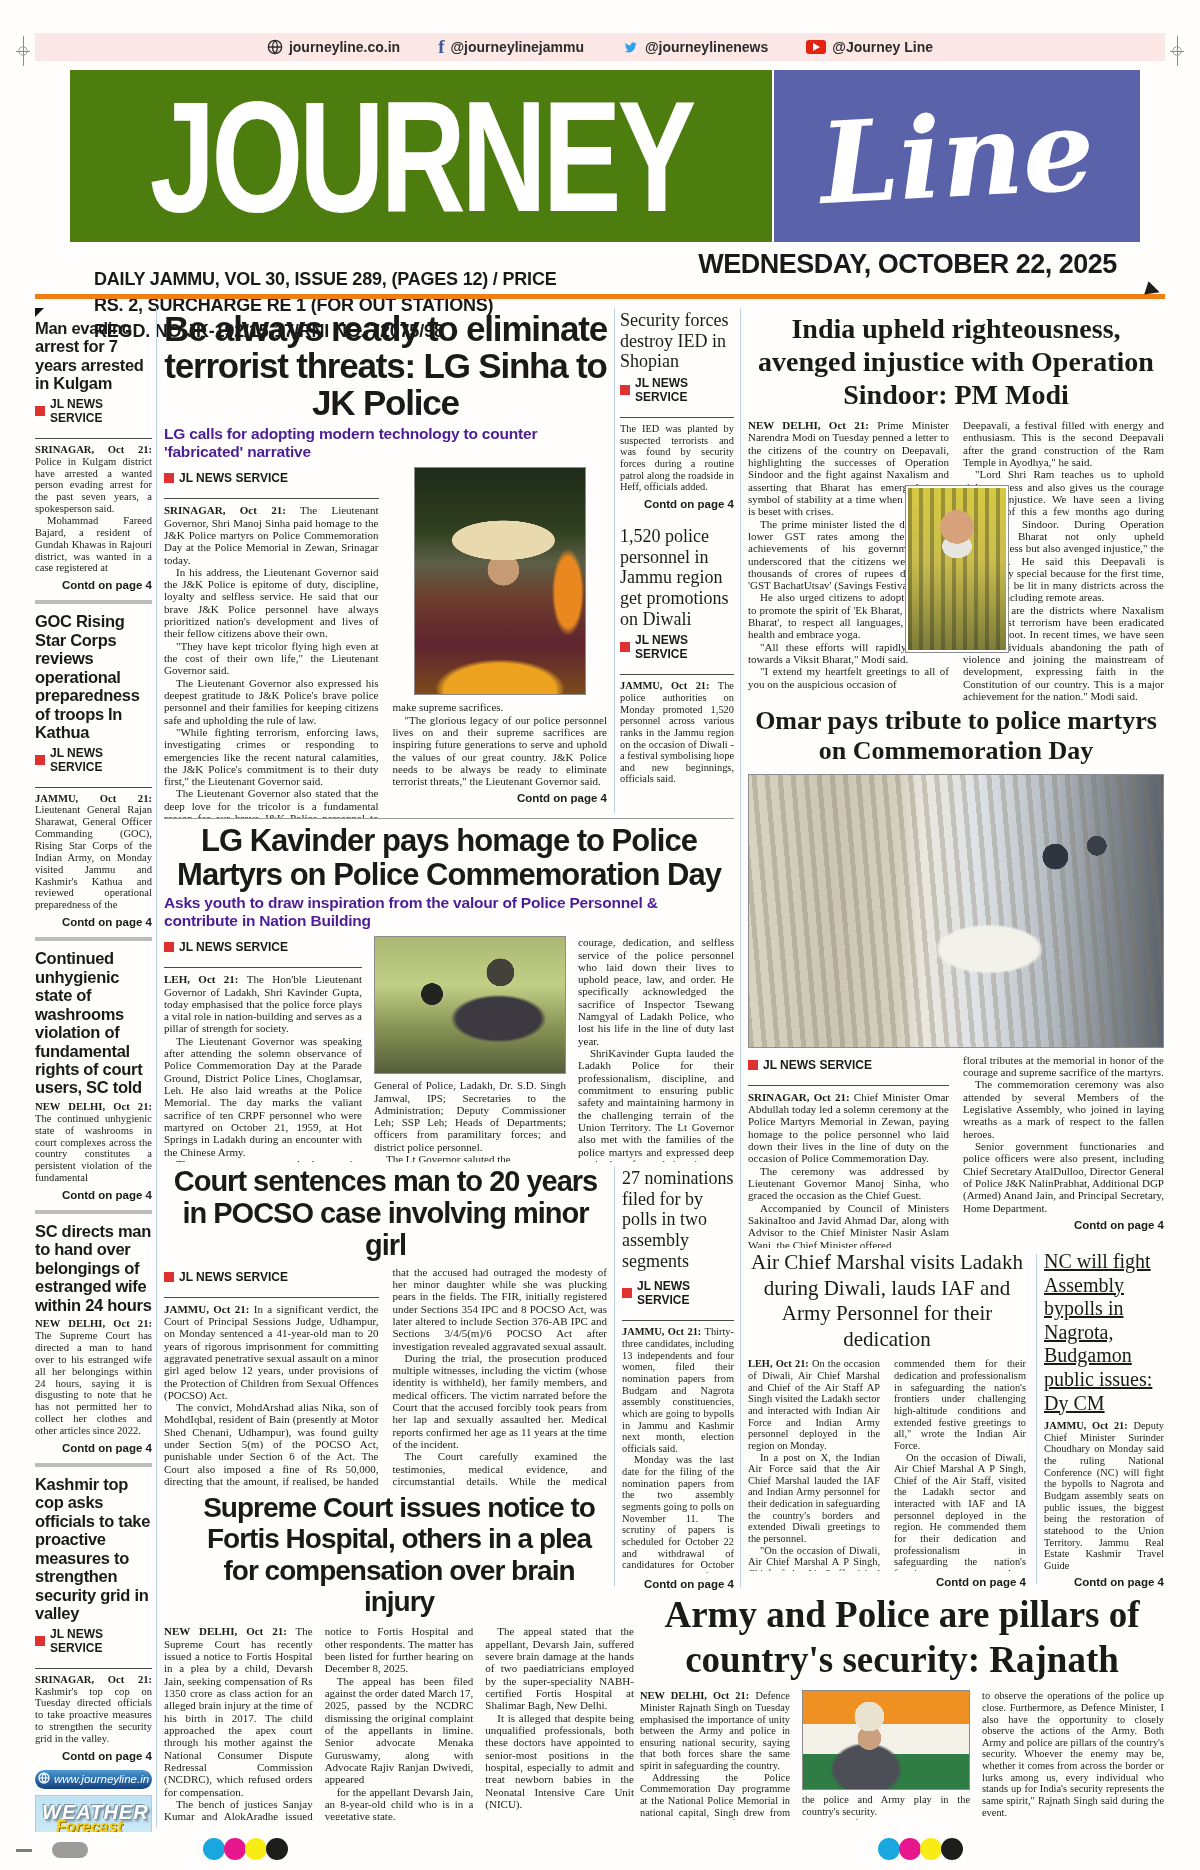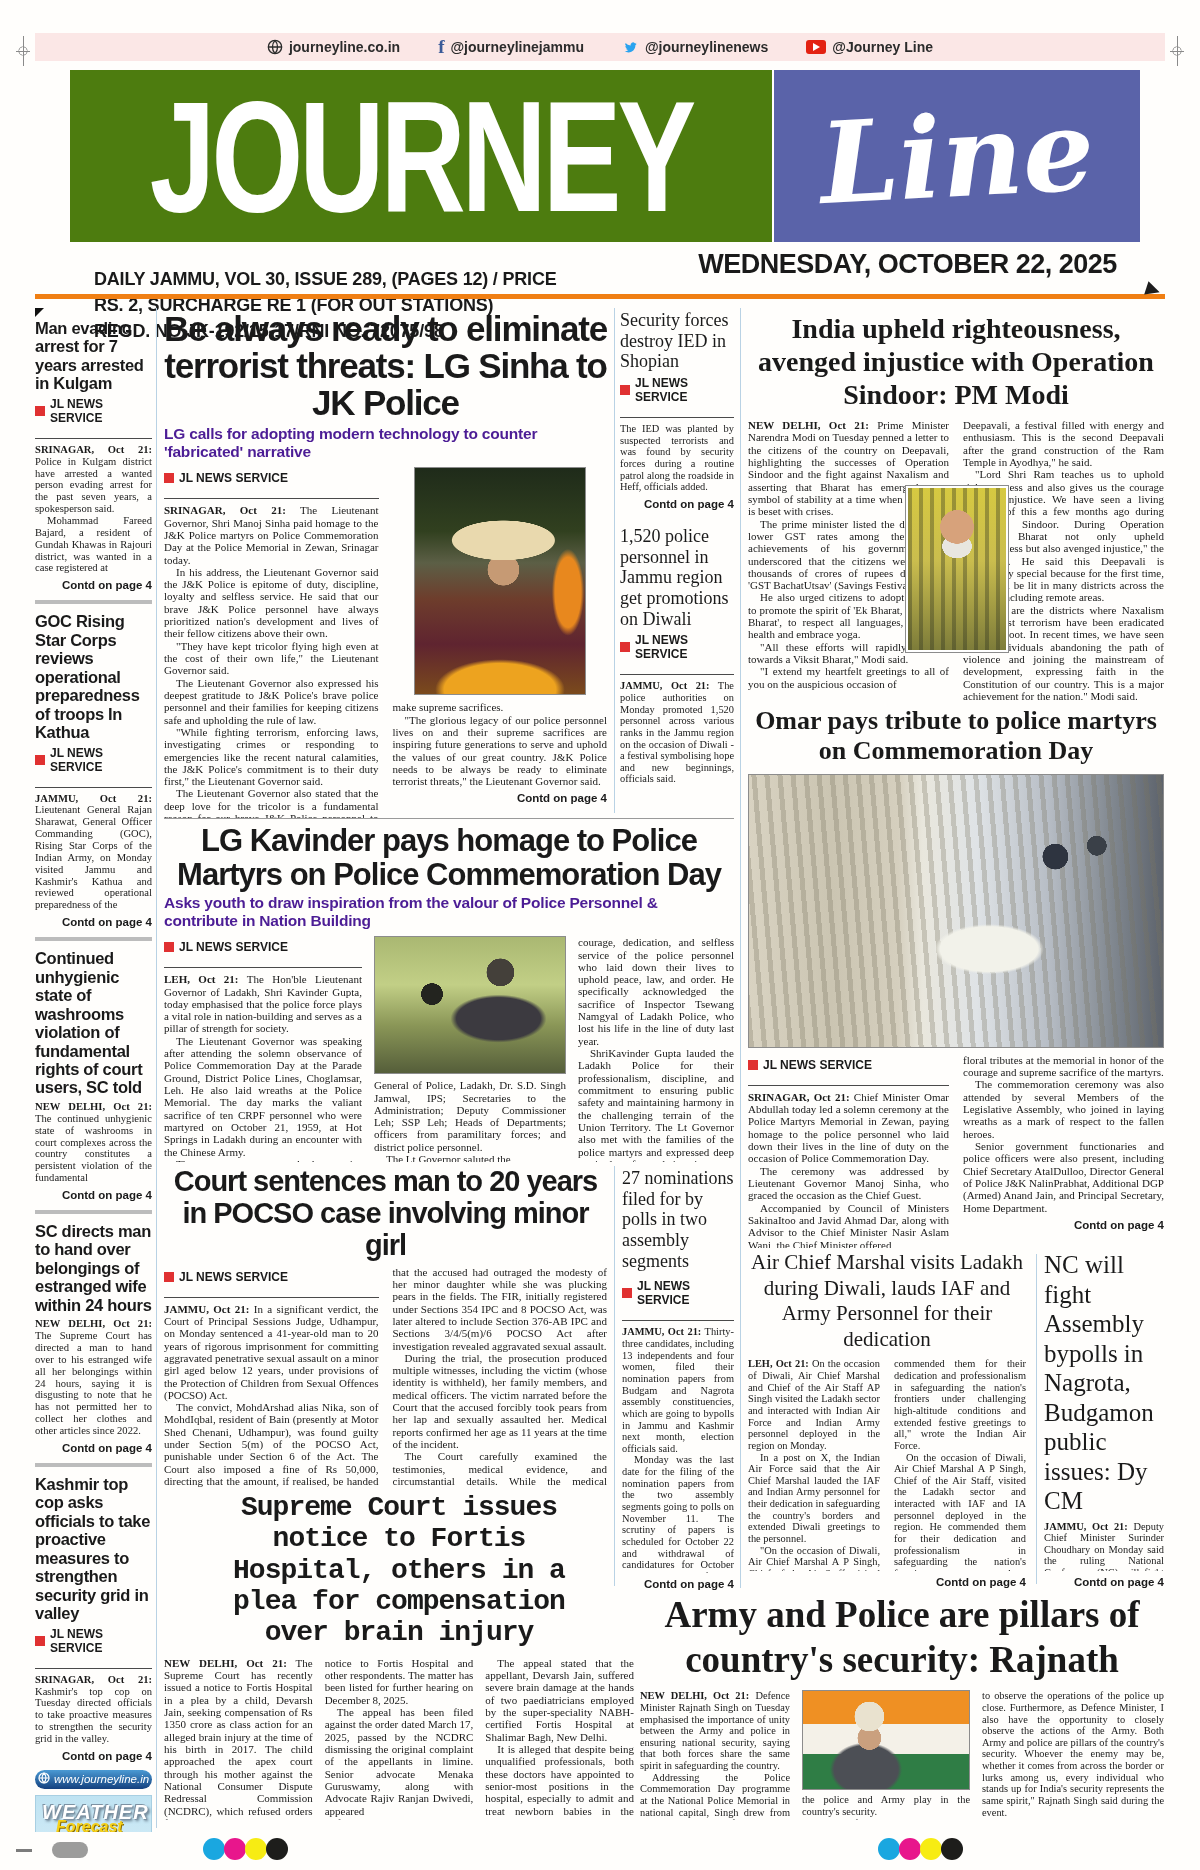--- a/index.html
+++ b/index.html
@@ -144,26 +144,26 @@
                 font-size:29px;line-height:1.1;letter-spacing:-1px;text-align:center;}
 
   
   #noms-rail{left:622px;top:1166px;width:112px;height:424px;overflow:hidden;display:flex;flex-direction:column;}
 
   
   #sec-air{left:748px;top:1250px;width:278px;height:338px;overflow:hidden;display:flex;flex-direction:column;}
   #sec-air .serif-head{font-size:21px;line-height:1.22;margin:0 0 6px;}
   #sec-air .para,#sec-nc .para{font-size:10.4px;}
   #sec-nc{left:1044px;top:1250px;width:120px;height:338px;overflow:hidden;display:flex;flex-direction:column;}
-  #sec-nc h3{margin:0 0 5px;font-family:"Liberation Serif",serif;font-weight:400;font-size:25px;line-height:1.18;}
+  #sec-nc h3{margin:0 0 5px;font-family:"Liberation Serif",serif;font-weight:400;font-size:20px;line-height:1.18;text-decoration:underline;}
   .grow{flex:1;overflow:hidden;}
 
   
   #sec-sup{left:164px;top:1492px;width:470px;height:328px;overflow:hidden;}
-  #sec-sup h2{margin:0 auto 8px;width:395px;font-family:Liberation Mono, monospace;font-weight:800;
+  #sec-sup h2{margin:0 auto 8px;width:395px;font-family:Liberation Sans, sans-serif;font-weight:800;
               font-size:28px;line-height:1.12;letter-spacing:-1px;text-align:center;}
   .colflow3{column-count:3;column-gap:12px;height:208px;overflow:hidden;}
 
   
   #sec-raj{left:640px;top:1592px;width:524px;height:228px;overflow:hidden;}
   #sec-raj .serif-head{font-size:37px;line-height:1.22;margin:0 0 8px;}
   .rcol1{flex:0 0 150px;} .rcol2{flex:0 0 168px;} .rcol3{flex:1;min-width:0;}
   #sec-raj .para{font-size:10.4px;}
   #ph-raj{width:168px;height:100px;margin-bottom:4px;background:
       radial-gradient(circle 15px at 40% 26%, #e9e2cf 98%, transparent),

